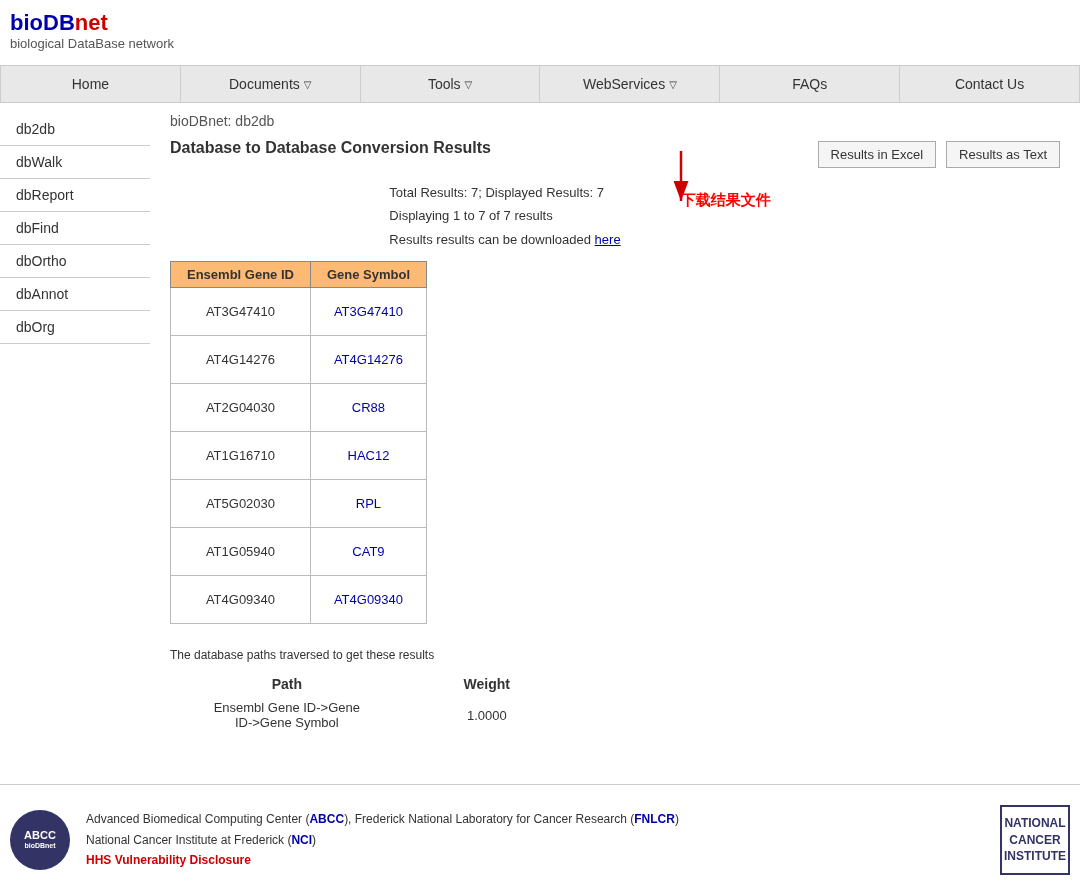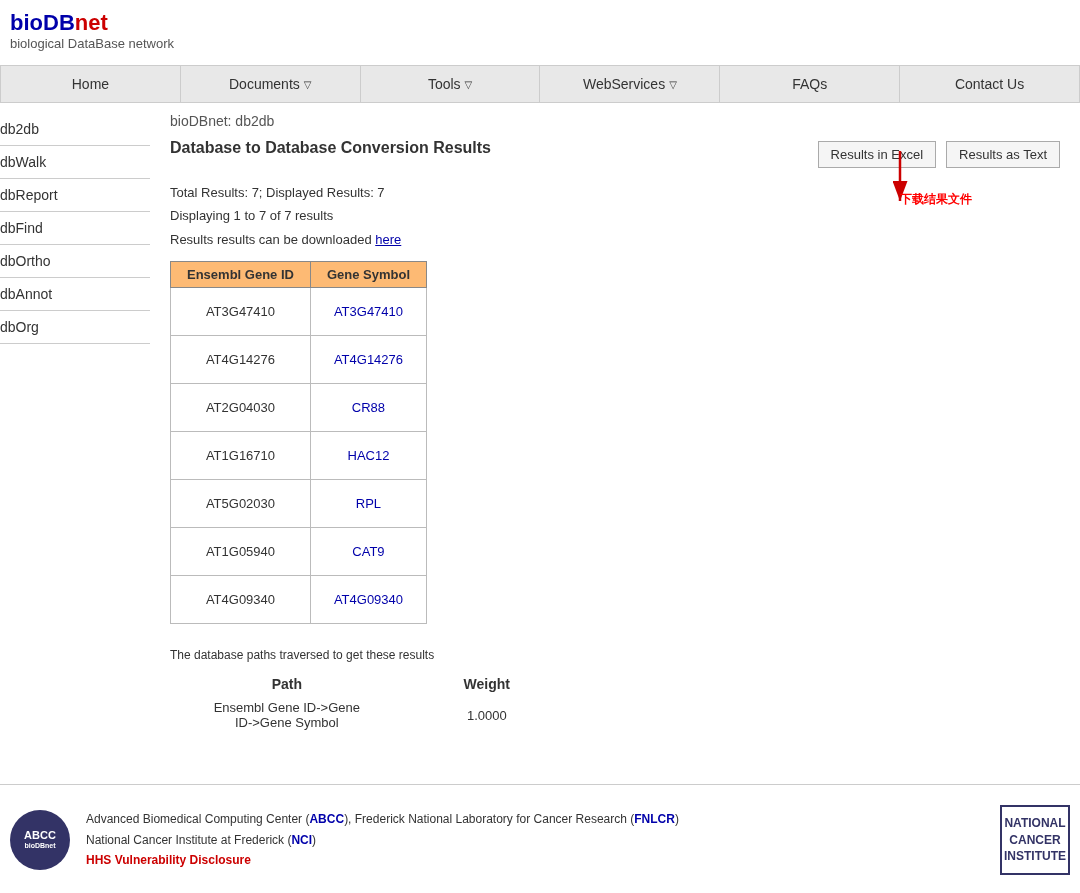--- a/index.html
+++ b/index.html
@@ -23,21 +23,21 @@
     }
     nav a:last-child { border-right: none; }
     nav a .arrow { font-size: 10px; margin-left: 4px; }
 
     
     .page-layout { display: flex; min-height: 600px; }
 
     
     .sidebar { width: 150px; padding: 10px 0; flex-shrink: 0; }
     .sidebar a {
-      display: block; padding: 8px 10px 8px 0;
+      display: block; padding: 8px 10px 8px 16px;
       color: #333; text-decoration: none; font-size: 14px;
       border-bottom: 1px solid #ccc;
     }
 
     
     .main-content { flex: 1; padding: 10px 20px 20px 20px; }
 
     .breadcrumb { font-size: 14px; color: #555; margin-bottom: 10px; }
     .btn-result {
       border: 1px solid #aaa; background: #f5f5f5; padding: 5px 12px;
@@ -138,39 +138,39 @@
     <div class="breadcrumb">bioDBnet: db2db</div>
 
     <div style="display:flex; justify-content:space-between; align-items:flex-start; margin-bottom:0;">
       <h2 class="section-title" style="margin-bottom:24px; padding-top:0;">Database to Database Conversion Results</h2>
       <div style="display:flex; gap:10px; margin-top:2px;">
         <button class="btn-result">Results in Excel</button>
         <button class="btn-result">Results as Text</button>
       </div>
     </div>
 
-    <div style="display:flex; align-items:flex-start; justify-content:space-between;">
+    <div style="display:flex; align-items:flex-start; justify-content:center;">
       <div class="result-info">
         <div>Total Results: 7; Displayed Results: 7</div>
         <div>Displaying 1 to 7 of 7 results</div>
         <div>
           <span>Results results can be downloaded </span><a href="#">here</a>
         </div>
       </div>
 
       <div style="position:relative; width:220px; height:80px;">
         <svg width="100" height="80" style="position:absolute; left:10px; top:-40px;">
           <defs>
             <marker id="arrowhead" markerWidth="8" markerHeight="6" refX="8" refY="3" orient="auto">
               <polygon points="0 0, 8 3, 0 6" fill="#c00"></polygon>
             </marker>
           </defs>
           <line x1="50" y1="10" x2="50" y2="60" stroke="#c00" stroke-width="2.5" marker-end="url(#arrowhead)"></line>
         </svg>
-        <div style="position:absolute; left:60px; top:10px; color:red; font-size:12px; font-weight:bold; white-space:nowrap;">下载结果文件</div>
+        <div style="position:absolute; left:60px; top:10px; color:red; font-size:15px; font-weight:bold; white-space:nowrap;">下载结果文件</div>
       </div>
     </div>
 
     <table class="results-table">
       <thead>
         <tr>
           <th>Ensembl Gene ID</th>
           <th>Gene Symbol</th>
         </tr>
       </thead>

